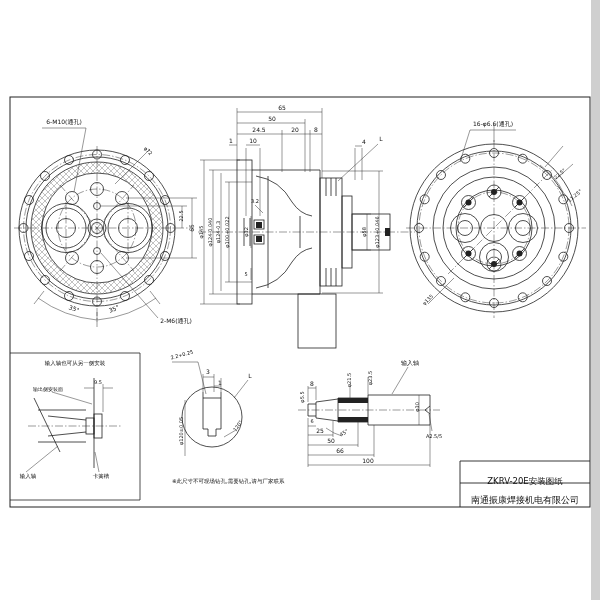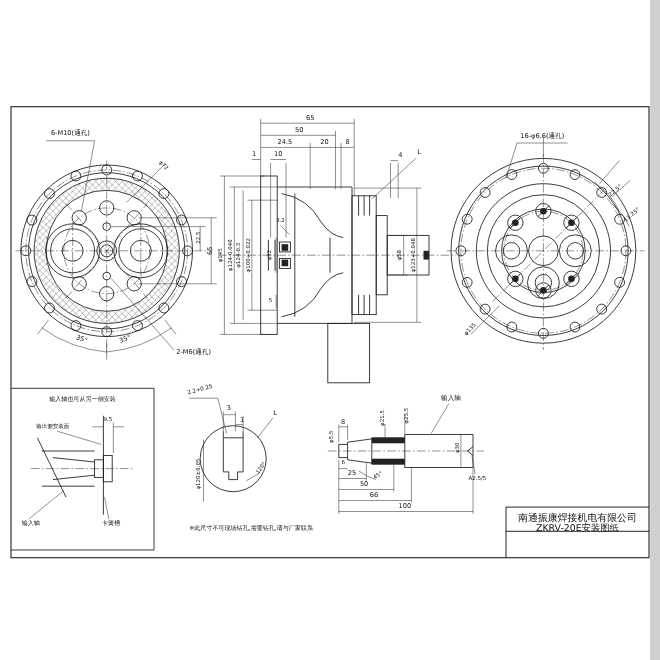--- a/index.html
+++ b/index.html
@@ -315,17 +315,17 @@
   <span class="lb" style="left:340px;top:451px">66</span>
   <span class="lb" style="left:368px;top:461px">100</span>
   <span class="lb s5" style="left:434px;top:436px">A2.5/5</span>
 
   <span class="lb s55" style="left:75px;top:364px">输入轴也可从另一侧安装</span>
   <span class="lb s5" style="left:48px;top:389px">输出侧安装面</span>
   <span class="lb s5" style="left:98px;top:382px">9.5</span>
   <span class="lb s55" style="left:28px;top:477px">输入轴</span>
   <span class="lb s55" style="left:101px;top:477px">卡簧槽</span>
 
-  <span class="lb s9" style="left:525px;top:472px">南通振康焊接机电有限公司</span>
+  <span class="lb s9" style="left:525px;top:500px">南通振康焊接机电有限公司</span>
   <span class="lb s85" style="left:525px;top:481px">ZKRV-20E安装图纸</span>
 </div>
 
 </div>
 
 </body></html>

